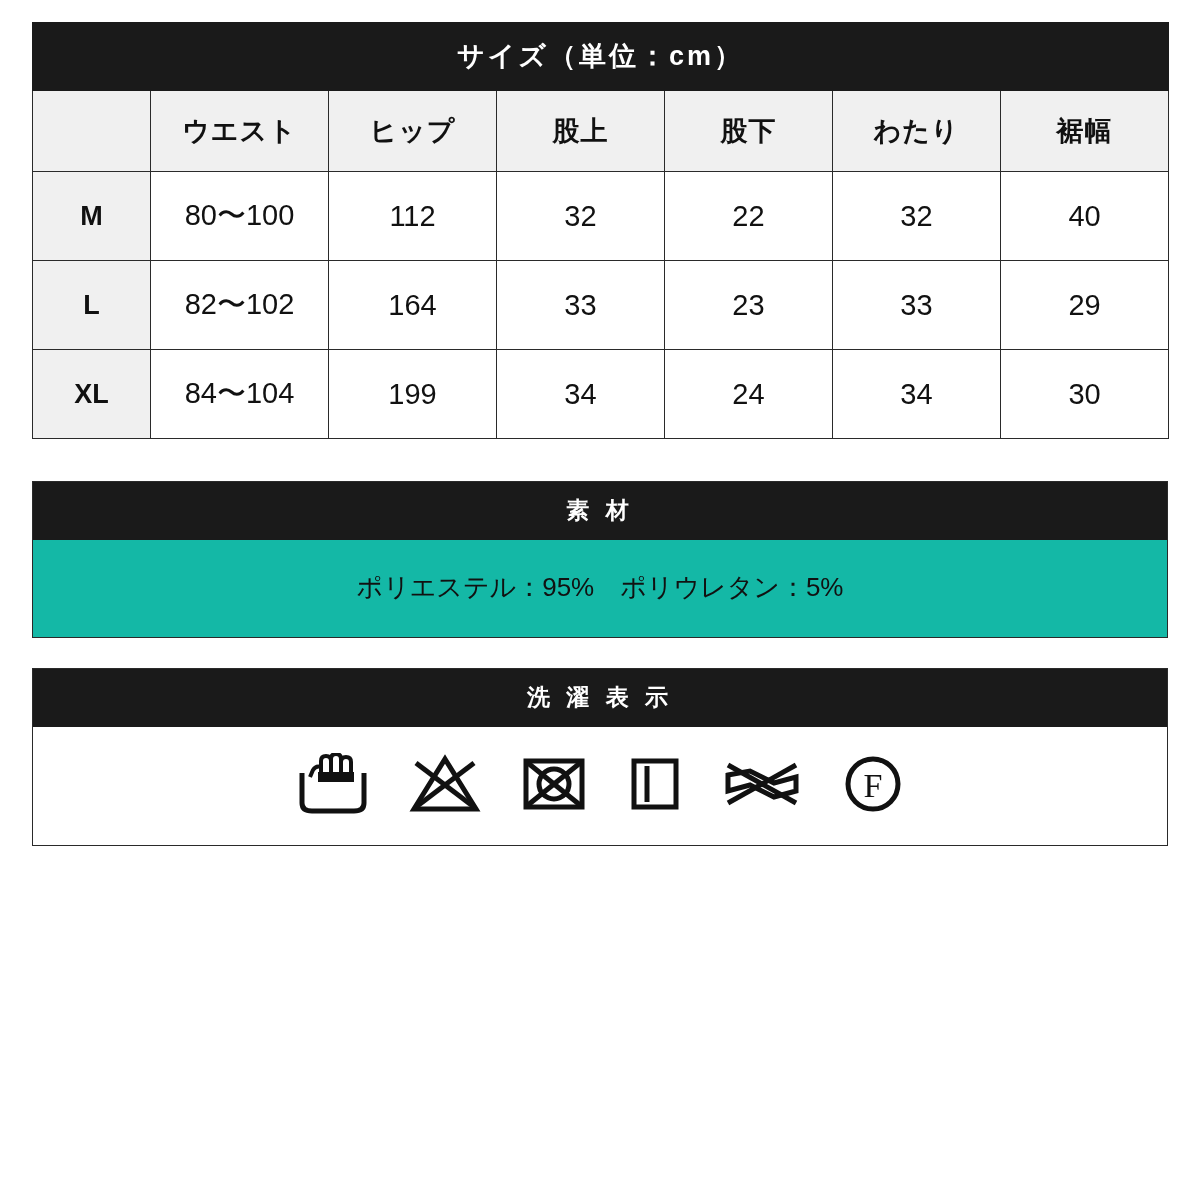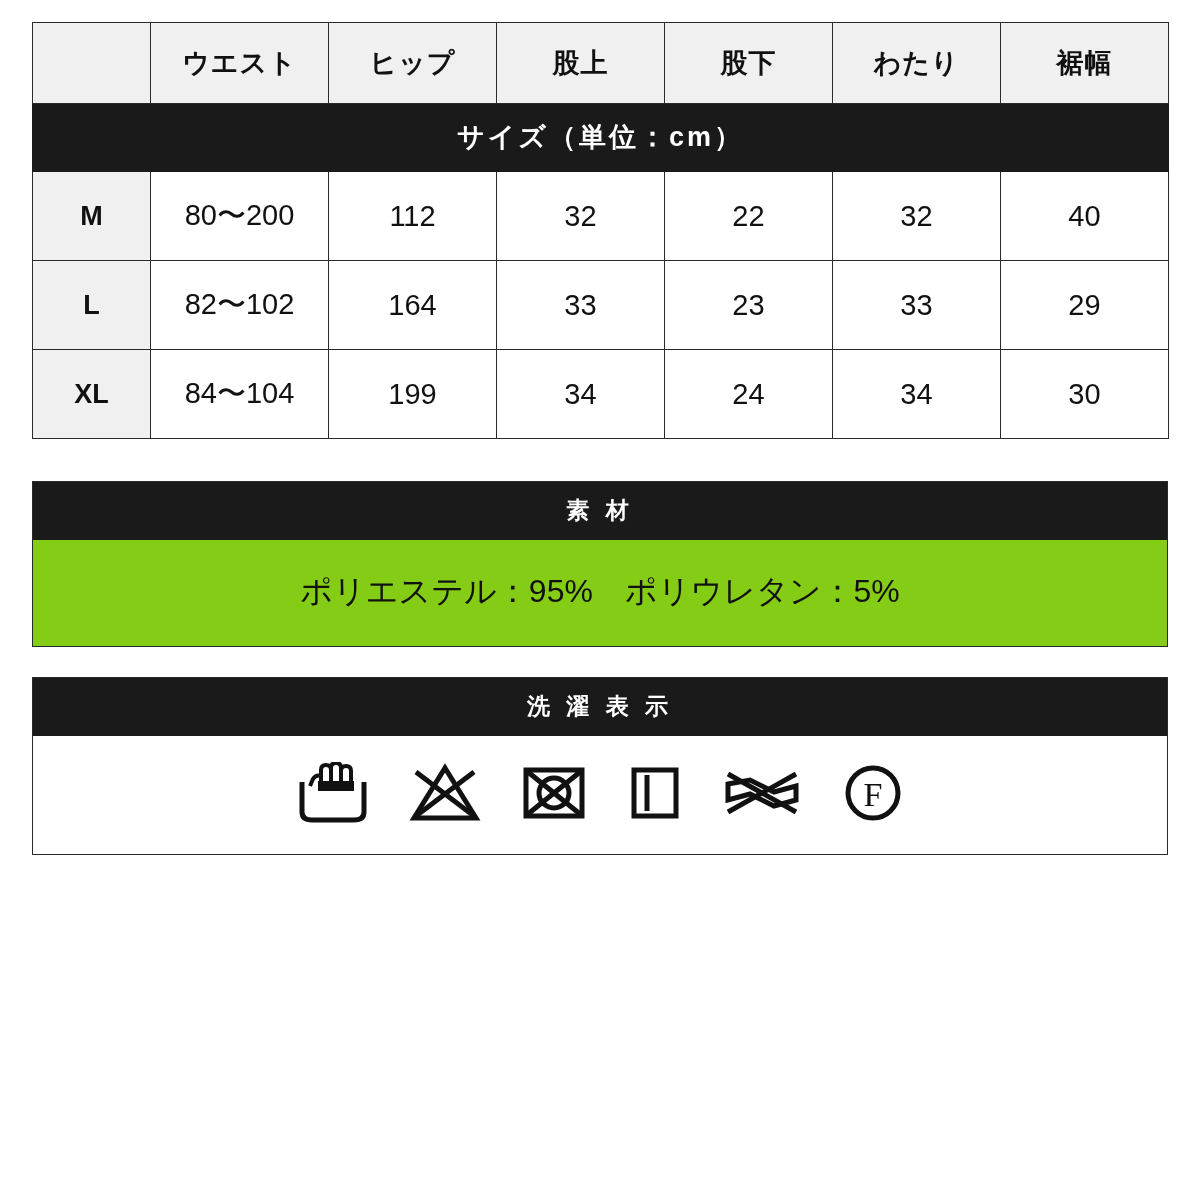--- a/index.html
+++ b/index.html
@@ -97,23 +97,23 @@
     background: #1a1a1a;
     color: #ffffff;
     text-align: center;
     font-size: 23px;
     font-weight: bold;
     letter-spacing: 5px;
     padding: 13px 0 14px 0;
   }
   .block-body {
     text-align: center;
-    font-size: 32px;
+    font-size: 26px;
     padding: 30px 0 32px 0;
-    background: #84cc16;
+    background: #14b8a6;
   }
   #material-block { margin-top: 42px; }
   #care-block { margin-top: 30px; }
 
   .care-icons {
     display: flex;
     justify-content: center;
     align-items: center;
     gap: 38px;
     padding: 26px 0 30px 0;
@@ -131,36 +131,36 @@
       <col class="c-label">
         <col class="c-waist">
         <col class="c-rest">
         <col class="c-rest">
         <col class="c-rest">
         <col class="c-rest">
         <col class="c-rest">
     </colgroup>
     <thead>
       <tr>
+        <th class="title-bar" colspan="7">サイズ（単位：cm）</th>
+      </tr>
+      <tr>
         <th class="colhead"></th>
         <th class="colhead">ウエスト</th>
         <th class="colhead">ヒップ</th>
         <th class="colhead">股上</th>
         <th class="colhead">股下</th>
         <th class="colhead">わたり</th>
         <th class="colhead">裾幅</th>
       </tr>
-      <tr>
-        <th class="title-bar" colspan="7">サイズ（単位：cm）</th>
-      </tr>
     </thead>
     <tbody>
       <tr>
         <th class="rowhead">M</th>
-        <td class="cell">80〜200</td>
+        <td class="cell">80〜100</td>
         <td class="cell">112</td>
         <td class="cell">32</td>
         <td class="cell">22</td>
         <td class="cell">32</td>
         <td class="cell">40</td>
       </tr>
       <tr>
         <th class="rowhead">L</th>
         <td class="cell">82〜102</td>
         <td class="cell">164</td>

